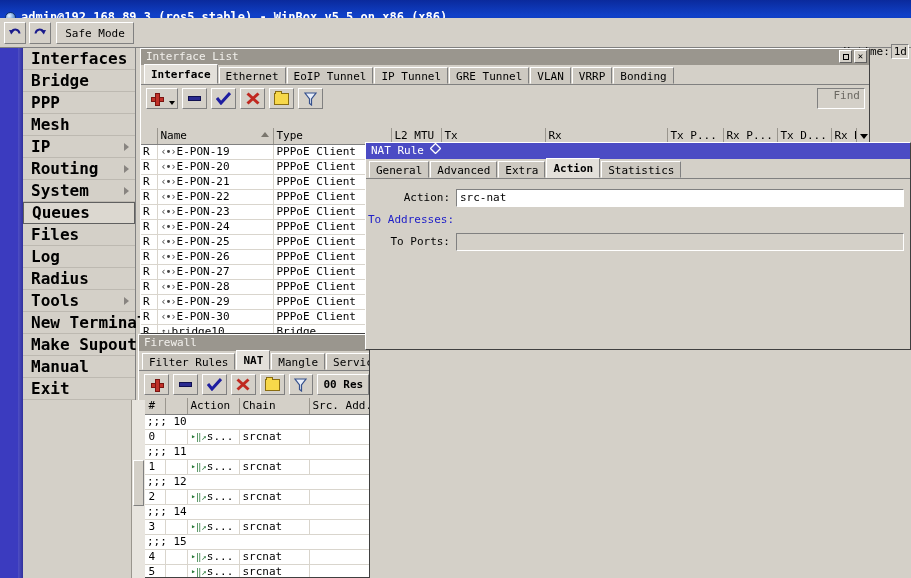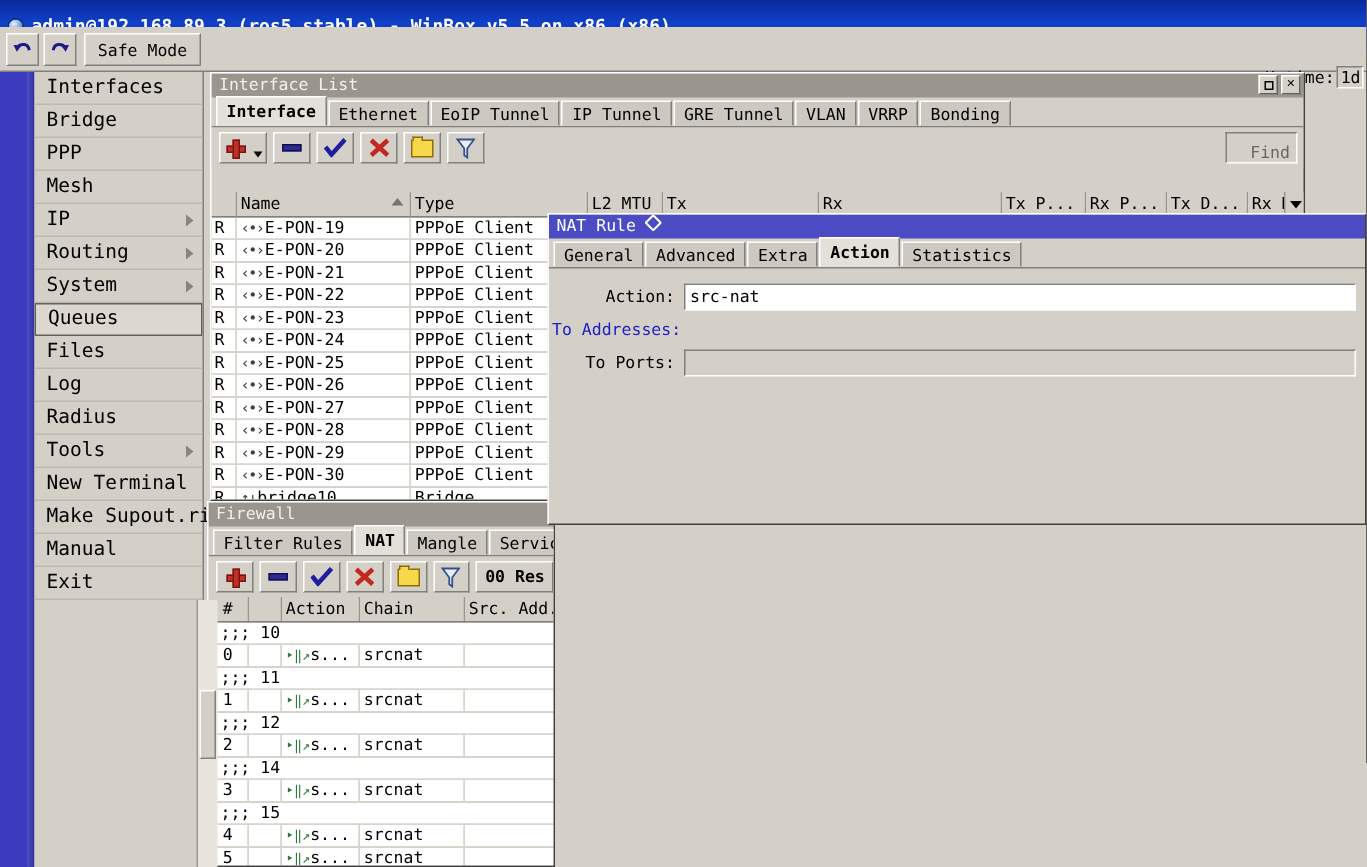--- a/index.html
+++ b/index.html
@@ -95,25 +95,26 @@
   .sidebar {
     position: absolute; left: 23px; top: 48px; width: 113px; height: 530px;
     background: #d4d0c8;
     border-right: 1px solid #808080;
     box-sizing: border-box;
   }
   .menu-item {
     position: relative;
     height: 22px; line-height: 22px;
     padding-left: 8px;
-    font-size: 13px; color: #000;
+    font-size: 16px; color: #000;
     border-bottom: 1px solid #bdb9b1;
     box-sizing: border-box;
     cursor: default;
     white-space: nowrap;
+    font-weight: bold;
   }
   .menu-item.selected {
     border: 1px solid #606060;
     background: #dcd8d0;
     height: 22px; line-height: 20px;
   }
   .menu-item .submenu-arrow {
     position: absolute; right: 6px; top: 7px;
     width: 0; height: 0;
     border-left: 5px solid transparent;
@@ -214,21 +215,21 @@
     content:""; position:absolute; left:0; top:-3px; width:7px; height:3px;
     background:#f7d84a; border:1px solid #8a6d10; border-bottom:none; box-sizing:border-box;
   }
   .find-box {
     position: absolute; right: 4px; top: 3px;
     width: 48px; height: 21px;
     background: #d4d0c8;
     border: 1px solid; border-color: #808080 #ffffff #ffffff #808080;
     box-sizing: border-box;
     font-size: 11px; color: #6b6862;
-    display: flex; align-items: flex-end; justify-content: flex-end;
+    display: flex; align-items: flex-start; justify-content: flex-end;
     padding-right: 4px;
   }
   .resetall {
     height: 21px; padding: 0 5px;
     background: #d4d0c8;
     border: 1px solid; border-color: #ffffff #808080 #808080 #ffffff;
     box-sizing: border-box;
     display: flex; align-items: center;
     font-size: 11px; font-weight: bold; color: #000;
     white-space: nowrap; overflow: hidden; text-align: center;

